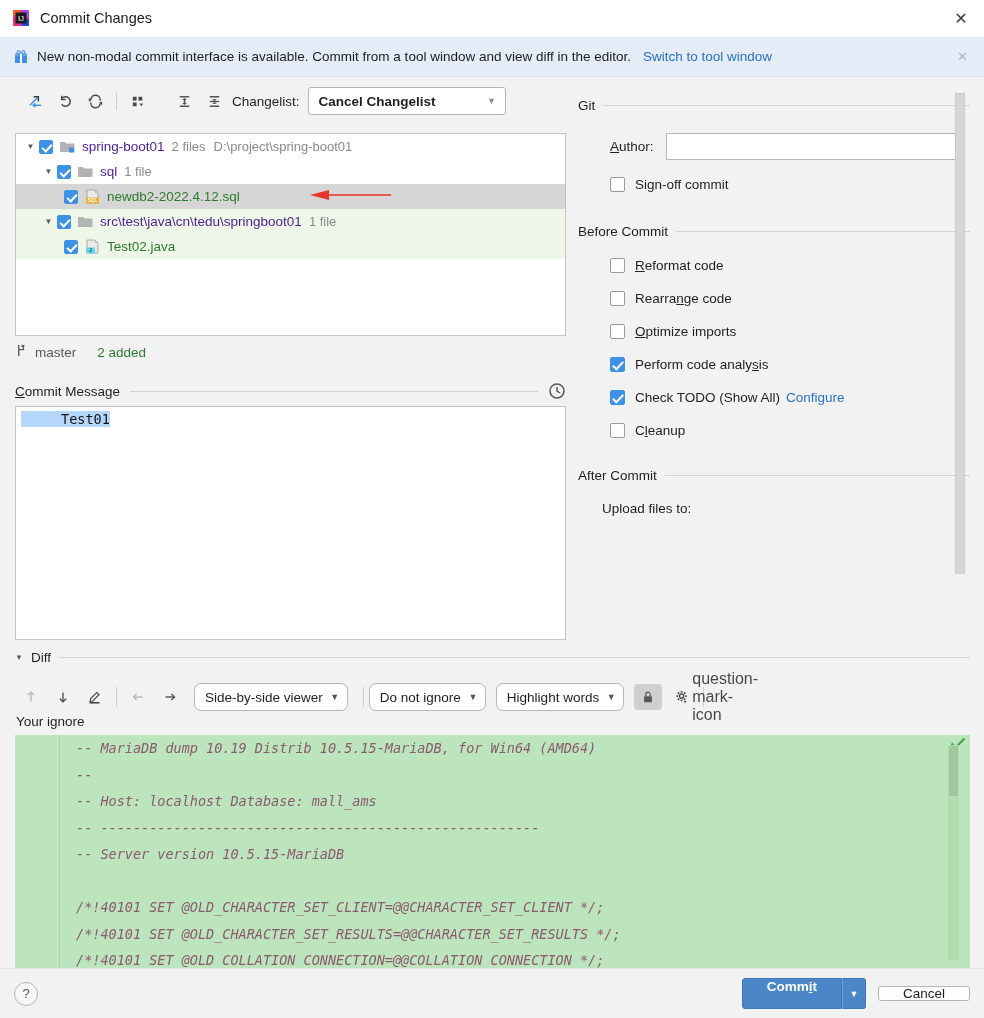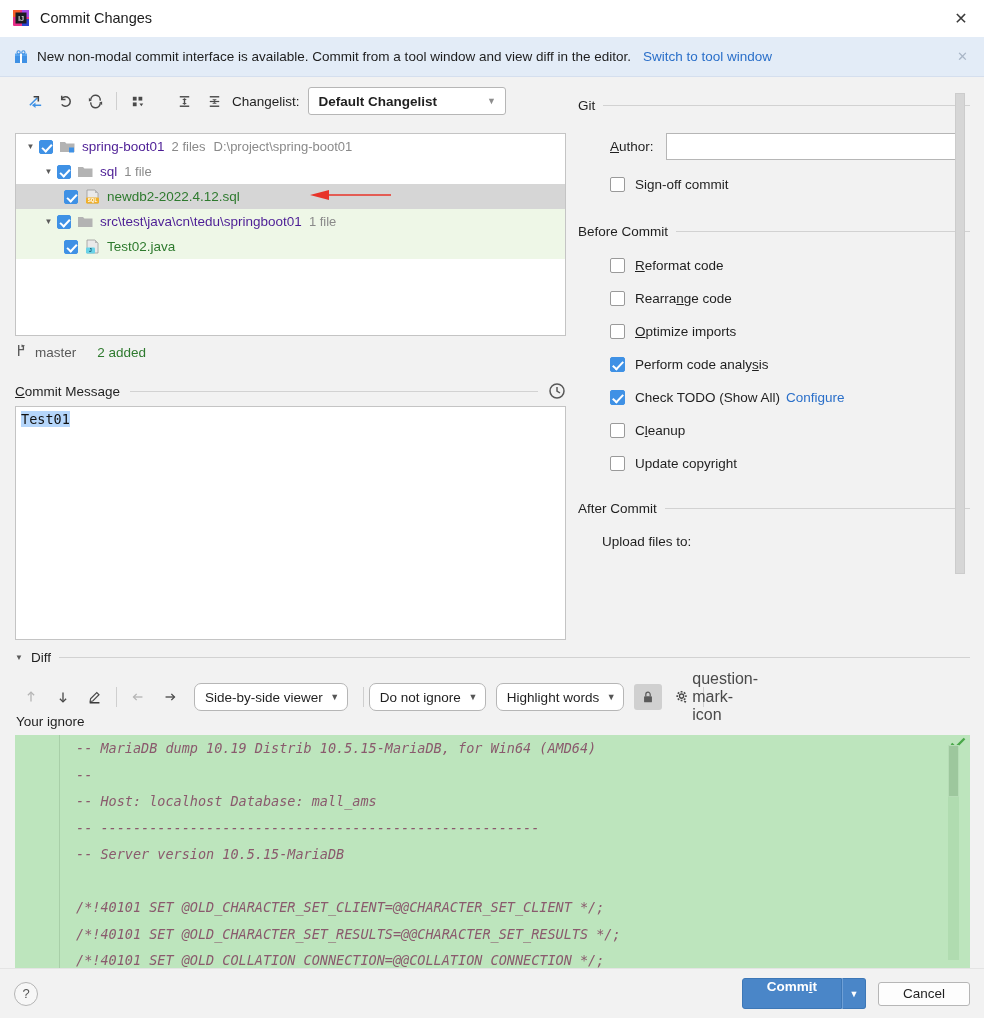--- a/index.html
+++ b/index.html
@@ -117,21 +117,21 @@
   }
   .cm-title { font-size: 13.5px; white-space: nowrap; }
   .cm-title u { text-decoration: underline; }
   .hr-line { flex: 1; height: 1px; background: #d2d2d2; }
   .clock-btn { width: 18px; height: 18px; flex: none; cursor: pointer; }
   .cm-box {
     position: absolute; left: 15px; top: 406px; width: 551px; height: 234px;
     background: #fff; border: 1px solid #c4c4c4; padding: 4px 5px;
     font-family: "DejaVu Sans Mono", monospace; font-size: 13.5px;
   }
-  .cm-text { background: #b5d6fb; display: inline; color: #111; }
+  .cm-text { background: #b5d6fb; display: inline; color: #111; padding-left: 40px; }
 
   
   .right-panel { position: absolute; left: 578px; top: 95px; width: 392px; height: 546px; overflow: hidden; }
   .grp-head { display: flex; align-items: center; gap: 8px; height: 20px; }
   .grp-title { font-size: 13.5px; color: #1f1f1f; white-space: nowrap; }
   .field-row { display: flex; align-items: center; margin-top: 18px; }
   .field-label { width: 88px; font-size: 13.5px; padding-left: 32px; }
   .field-label u { text-decoration: underline; }
   .text-input {
     flex: 1; height: 27px; background: #fff; border: 1px solid #b6b6b6;
@@ -236,21 +236,21 @@
     border-radius: 3px 0 0 3px; padding: 0 24px;
     display: flex; justify-content: center; cursor: pointer;
   }
   .commit-btn u { text-decoration: underline; }
   .commit-arrow {
     width: 24px; height: 31px; background: #4a86c8; color: #fff;
     border: 1px solid #3d77b6; border-left: 1px solid #6fa0d6; border-radius: 0 3px 3px 0;
     display: flex; align-items: center; justify-content: center; font-size: 9px; cursor: pointer;
   }
   .cancel-btn {
-    height: 24px; min-width: 92px; background: #fdfdfd; border: 1px solid #b6b6b6;
+    height: 15px; min-width: 92px; background: #fdfdfd; border: 1px solid #b6b6b6;
     border-radius: 3px; font-size: 13.5px; display: flex; align-items: center;
     justify-content: center; cursor: pointer;
   }
 </style>
 </head>
 <body>
 
 <div class="dialog">
 
   <div class="titlebar">
@@ -333,21 +333,21 @@
         <path d="M4 14 L14 14" stroke="#4a4a4a" stroke-width="1.5"></path>
         <path d="M4 9 L14 9" stroke="#4a4a4a" stroke-width="1.3"></path>
         <path d="M6.5 6.5 L9 8.5 L11.5 6.5 Z" fill="#4a4a4a"></path>
         <path d="M6.5 11.5 L9 9.5 L11.5 11.5 Z" fill="#4a4a4a"></path>
       </svg>
     </div>
     <div class="changelist-label">
       <span>Changelist:</span>
     </div>
     <div class="combo">
-      <span class="combo-value">Default Changelist</span>
+      <span class="combo-value">Cancel Changelist</span>
       <span class="combo-arrow">▼</span>
     </div>
   </div>
 
   <div class="tree-panel">
 
     <div class="tree-row">
       <span class="twisty">▼</span>
       <span class="cb"></span>
       <span class="ic">
@@ -489,24 +489,20 @@
       <span class="opt-label">Perform code analy<u>s</u>is</span>
     </div>
     <div class="opt-row">
       <span class="opt-box on"></span>
       <span class="opt-label">Check TODO (Show All)</span>
       <span class="opt-link" style="margin-left:-4px">Configure</span>
     </div>
     <div class="opt-row">
       <span class="opt-box"></span>
       <span class="opt-label">C<u>l</u>eanup</span>
-    </div>
-    <div class="opt-row">
-      <span class="opt-box"></span>
-      <span class="opt-label">Update copyright</span>
     </div>
 
     <div style="height:18px"></div>
 
     <div class="grp-head">
       <span class="grp-title">After Commit</span>
       <span class="hr-line"></span>
     </div>
 
     <div class="upload-row">Upload files to:</div>

